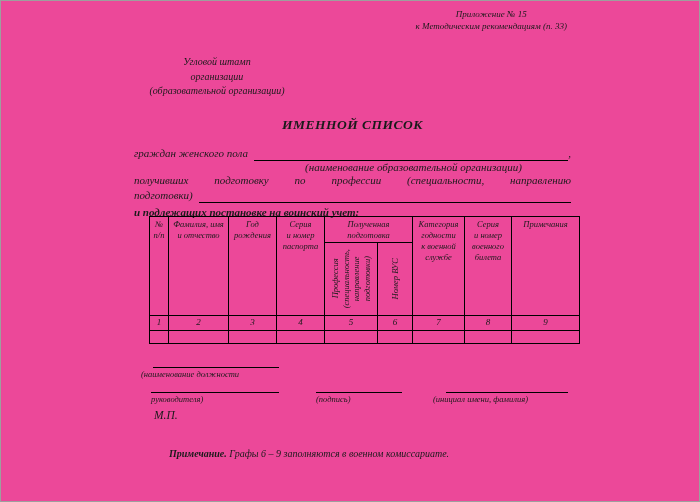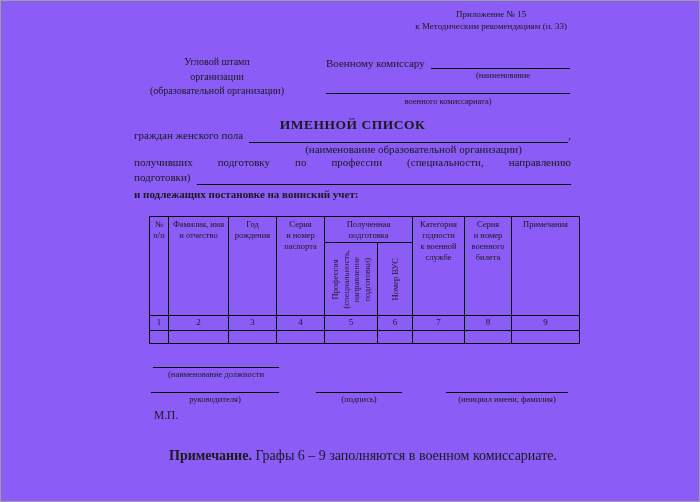--- a/index.html
+++ b/index.html
@@ -1,25 +1,26 @@
 <!DOCTYPE html>
 <html><head>
 <meta charset="utf-8">
 <style>
   html, body { margin: 0; padding: 0; background: #fff; }
   .page {
     position: relative;
     width: 700px;
     height: 502px;
     box-sizing: border-box;
-    background: #8b5cf6;
+    background: #ec4899;
     border: 1px solid #9e9e9e;
     font-family: "Liberation Serif", "DejaVu Serif", serif;
     color: #1a1a1a;
     overflow: hidden;
+    font-style: italic;
   }
   
   .appendix {
     position: absolute; top: 7px; right: 132px;
     font-size: 9px; line-height: 1.35; text-align: center;
   }
   
   .corner-stamp {
     position: absolute; top: 54px; left: 145px; width: 142px;
     font-size: 10px; line-height: 1.45; text-align: center;
@@ -30,21 +31,21 @@
   .addr-row1 .fill-line { flex: 1; border-bottom: 1px solid #000; height: 14px; margin-left: 6px; }
   .addr-hint1 { font-size: 8.5px; margin-left: 110px; width: 134px; text-align: center; margin-top: 1px; }
   .addr-line2 { border-bottom: 1px solid #000; height: 11px; margin-top: 2px; }
   .addr-hint2 { font-size: 8.5px; text-align: center; margin-top: 2px; }
   
   .doc-title {
     position: absolute; top: 116px; left: 133px; width: 437px;
     text-align: center; font-weight: bold; font-size: 13.5px; letter-spacing: 0.5px;
   }
   
-  .intro { position: absolute; top: 127px; left: 133px; width: 437px; font-size: 11px; line-height: 1.25; }
+  .intro { position: absolute; top: 145px; left: 133px; width: 437px; font-size: 11px; line-height: 1.25; }
   .intro-row1 { display: flex; align-items: flex-end; height: 15px; }
   .intro-row1 .fill-line { flex: 1; border-bottom: 1px solid #000; height: 13px; margin-left: 6px; }
   .intro-hint { font-size: 11px; margin-left: 122px; text-align: center; height: 12px; }
   .intro-row2 { text-align: justify; text-align-last: justify; height: 14px; margin-top: 1px; }
   .intro-row3 { display: flex; align-items: flex-end; height: 14px; margin-top: 1px; text-align: center; }
   .intro-row3 .fill-line { flex: 1; border-bottom: 1px solid #000; height: 12px; margin-left: 6px; }
   .intro-row4 { font-weight: bold; margin-top: 3px; }
   
   .roster-table {
     position: absolute; top: 215px; left: 148px; width: 430px;
@@ -57,59 +58,50 @@
   .roster-table td.hdr { vertical-align: top; white-space: pre-line; padding-top: 2px; }
   .roster-table td.rot-cell { vertical-align: middle; }
   .vert {
     writing-mode: vertical-rl; transform: rotate(180deg);
     white-space: pre-line; line-height: 1.25; margin: 0 auto;
     font-size: 8.5px;
   }
   .roster-table tr.nums td { font-size: 9px; vertical-align: middle; padding: 0; }
   
   .sig-line { position: absolute; border-bottom: 1px solid #000; height: 8px; }
-  .sig-cap  { position: absolute; font-size: 8.5px; text-align: center; }
+  .sig-cap  { position: absolute; font-size: 8.5px; }
   .line-a  { left: 152px; top: 358px; width: 126px; }
   .cap-a   { left: 140px; top: 368px; width: 150px; }
   .line-b1 { left: 150px; top: 383px; width: 128px; }
   .cap-b1  { left: 150px; top: 393px; width: 128px; }
   .line-b2 { left: 315px; top: 383px; width: 86px; }
   .cap-b2  { left: 315px; top: 393px; width: 86px; }
   .line-b3 { left: 445px; top: 383px; width: 122px; }
   .cap-b3  { left: 432px; top: 393px; width: 148px; }
   .mp { position: absolute; left: 153px; top: 408px; font-size: 11.5px; }
   
-  .footnote { position: absolute; left: 168px; top: 447px; font-size: 14px; }
+  .footnote { position: absolute; left: 168px; top: 447px; font-size: 10px; }
   .footnote .lbl { font-weight: bold; }
 </style>
 </head>
 <body>
 
 <div class="page">
 
   <div class="appendix">
     <div>Приложение № 15</div>
     <div>к Методическим рекомендациям (п. 33)</div>
   </div>
 
   <div class="corner-stamp">
     <div>Угловой штамп</div>
     <div>организации</div>
     <div>(образовательной организации)</div>
   </div>
 
-  <div class="addressee">
-    <div class="addr-row1">
-      <span>Военному комиссару</span>
-      <span class="fill-line"></span>
-    </div>
-    <div class="addr-hint1">(наименование</div>
-    <div class="addr-line2"></div>
-    <div class="addr-hint2">военного комиссариата)</div>
-  </div>
 
   <div class="doc-title">ИМЕННОЙ СПИСОК</div>
 
   <div class="intro">
     <div class="intro-row1">
       <span>граждан женского пола</span>
       <span class="fill-line"></span>
       <span>,</span>
     </div>
     <div class="intro-hint">(наименование образовательной организации)</div>

